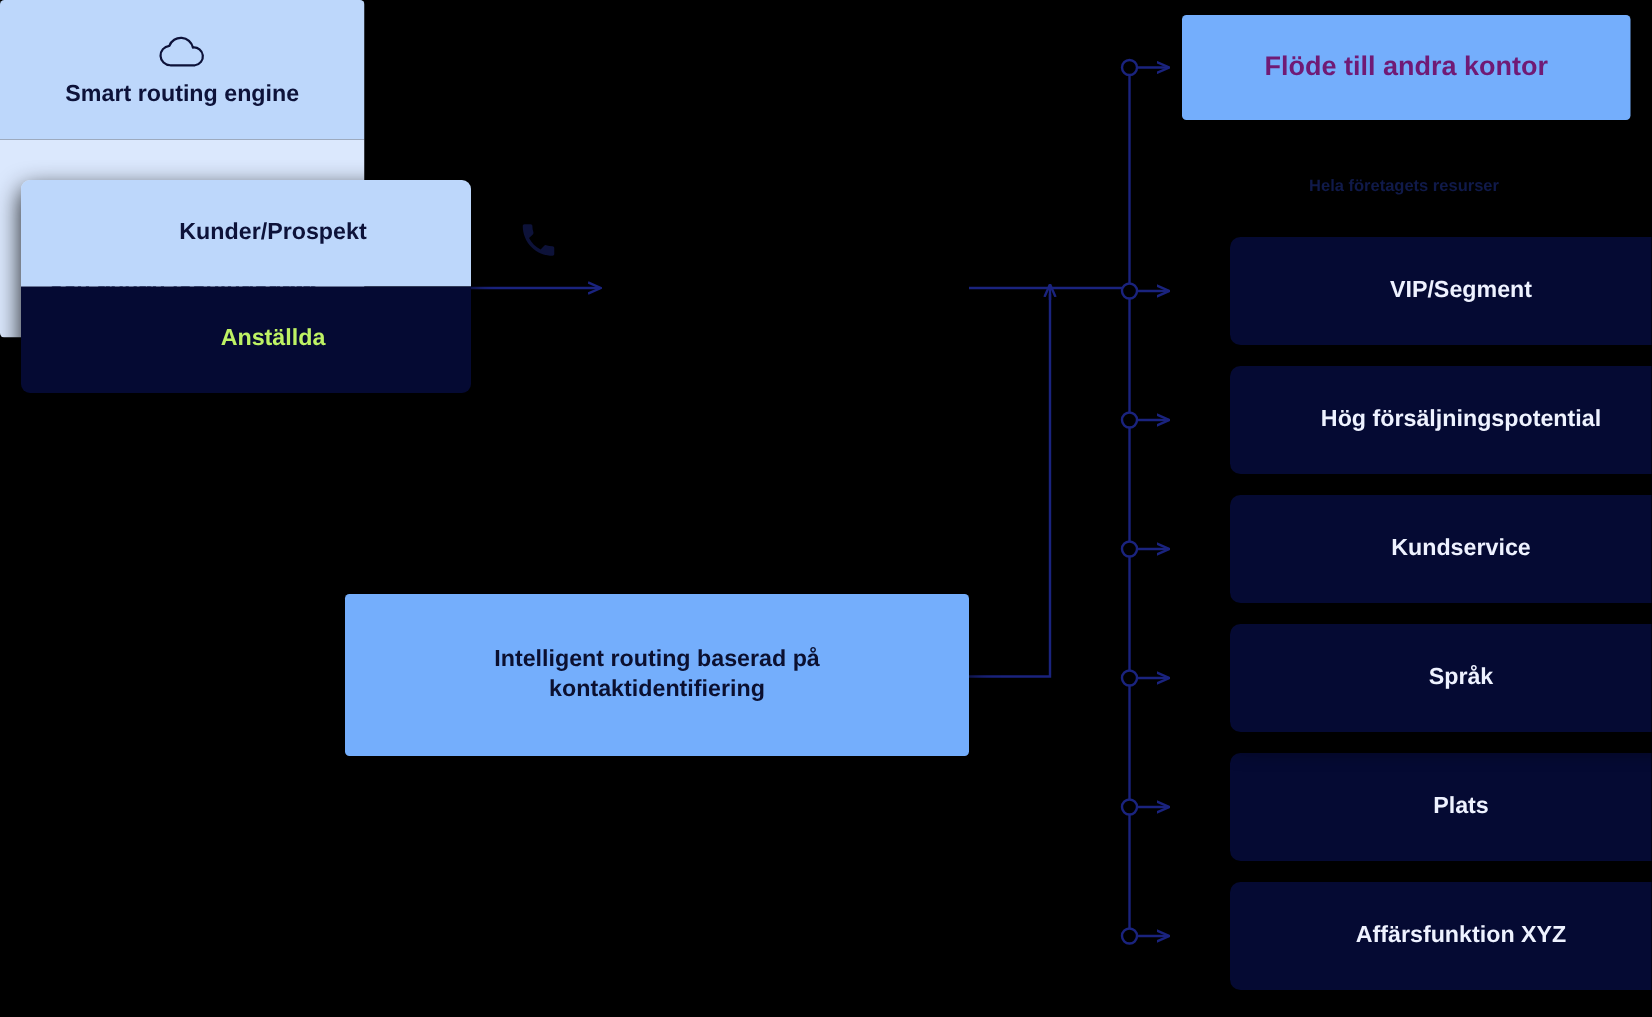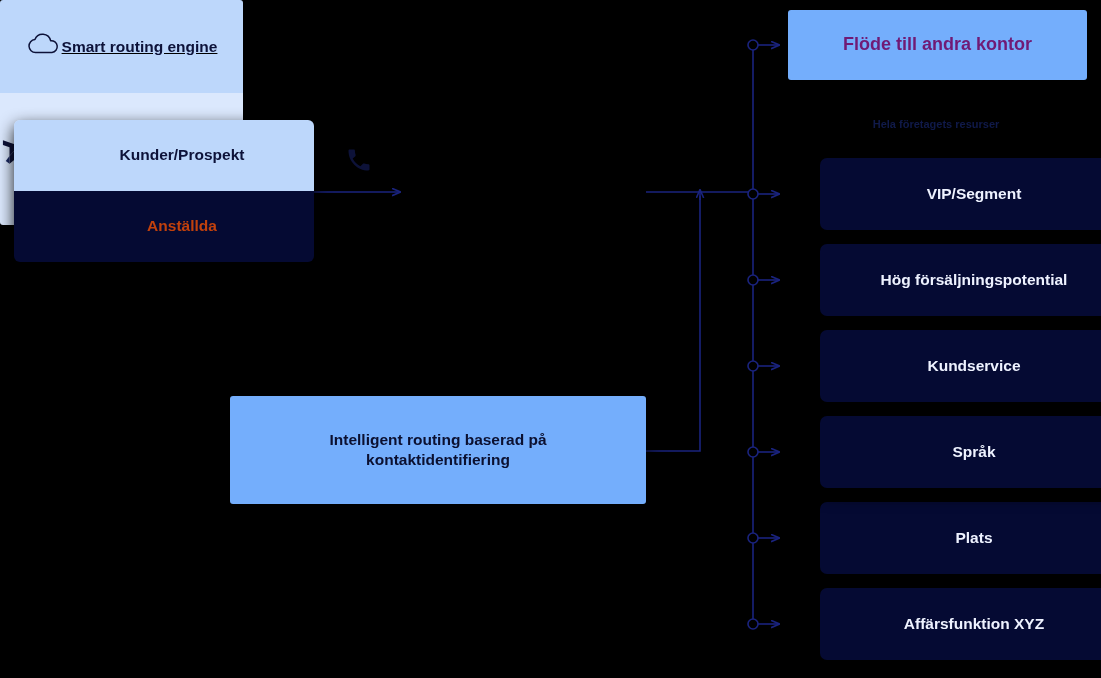--- a/index.html
+++ b/index.html
@@ -11,25 +11,25 @@
        display:flex;flex-direction:column;align-items:center;justify-content:center;}
   .box .lbl{text-align:center;line-height:1.32;}
 
   
   #left-card{left:14px;top:120px;width:300px;height:142px;border-radius:6px;overflow:hidden;
              box-shadow:0 6px 16px rgba(0,0,0,.9);}
   #left-card .half{width:100%;height:50%;display:flex;align-items:center;justify-content:center;padding-left:36px;}
   #left-card .top{background:#bdd7fb;}
   #left-card .bot{background:#050a33;}
   #left-card .top .lbl{color:#0d1239;font-size:15.5px;font-weight:700;}
-  #left-card .bot .lbl{color:#c2410c;font-size:15.5px;font-weight:700;}
+  #left-card .bot .lbl{color:#bef264;font-size:15.5px;font-weight:700;}
 
   
   #center-card{left:403px;top:99px;width:243px;height:225px;overflow:hidden;border-radius:3px;}
-  #center-card .sec{width:100%;display:flex;flex-direction:row;align-items:center;justify-content:center;text-decoration:underline;}
+  #center-card .sec{width:100%;display:flex;flex-direction:column;align-items:center;justify-content:center;}
   #center-card .sec-top{height:93px;background:#bdd7fb;}
   #center-card .sec-bot{height:132px;background:#dbe8fd;}
   #center-card .lbl{color:#0d1239;font-size:15.5px;font-weight:700;}
   #center-card .ico{margin-bottom:8px;line-height:0;}
 
   
   #routing-card{left:230px;top:396px;width:416px;height:108px;background:#74aefc;border-radius:3px;
                 box-shadow:0 8px 18px rgba(0,0,0,.85);}
   #routing-card .lbl{color:#0b1030;font-size:15.5px;font-weight:700;}
 

